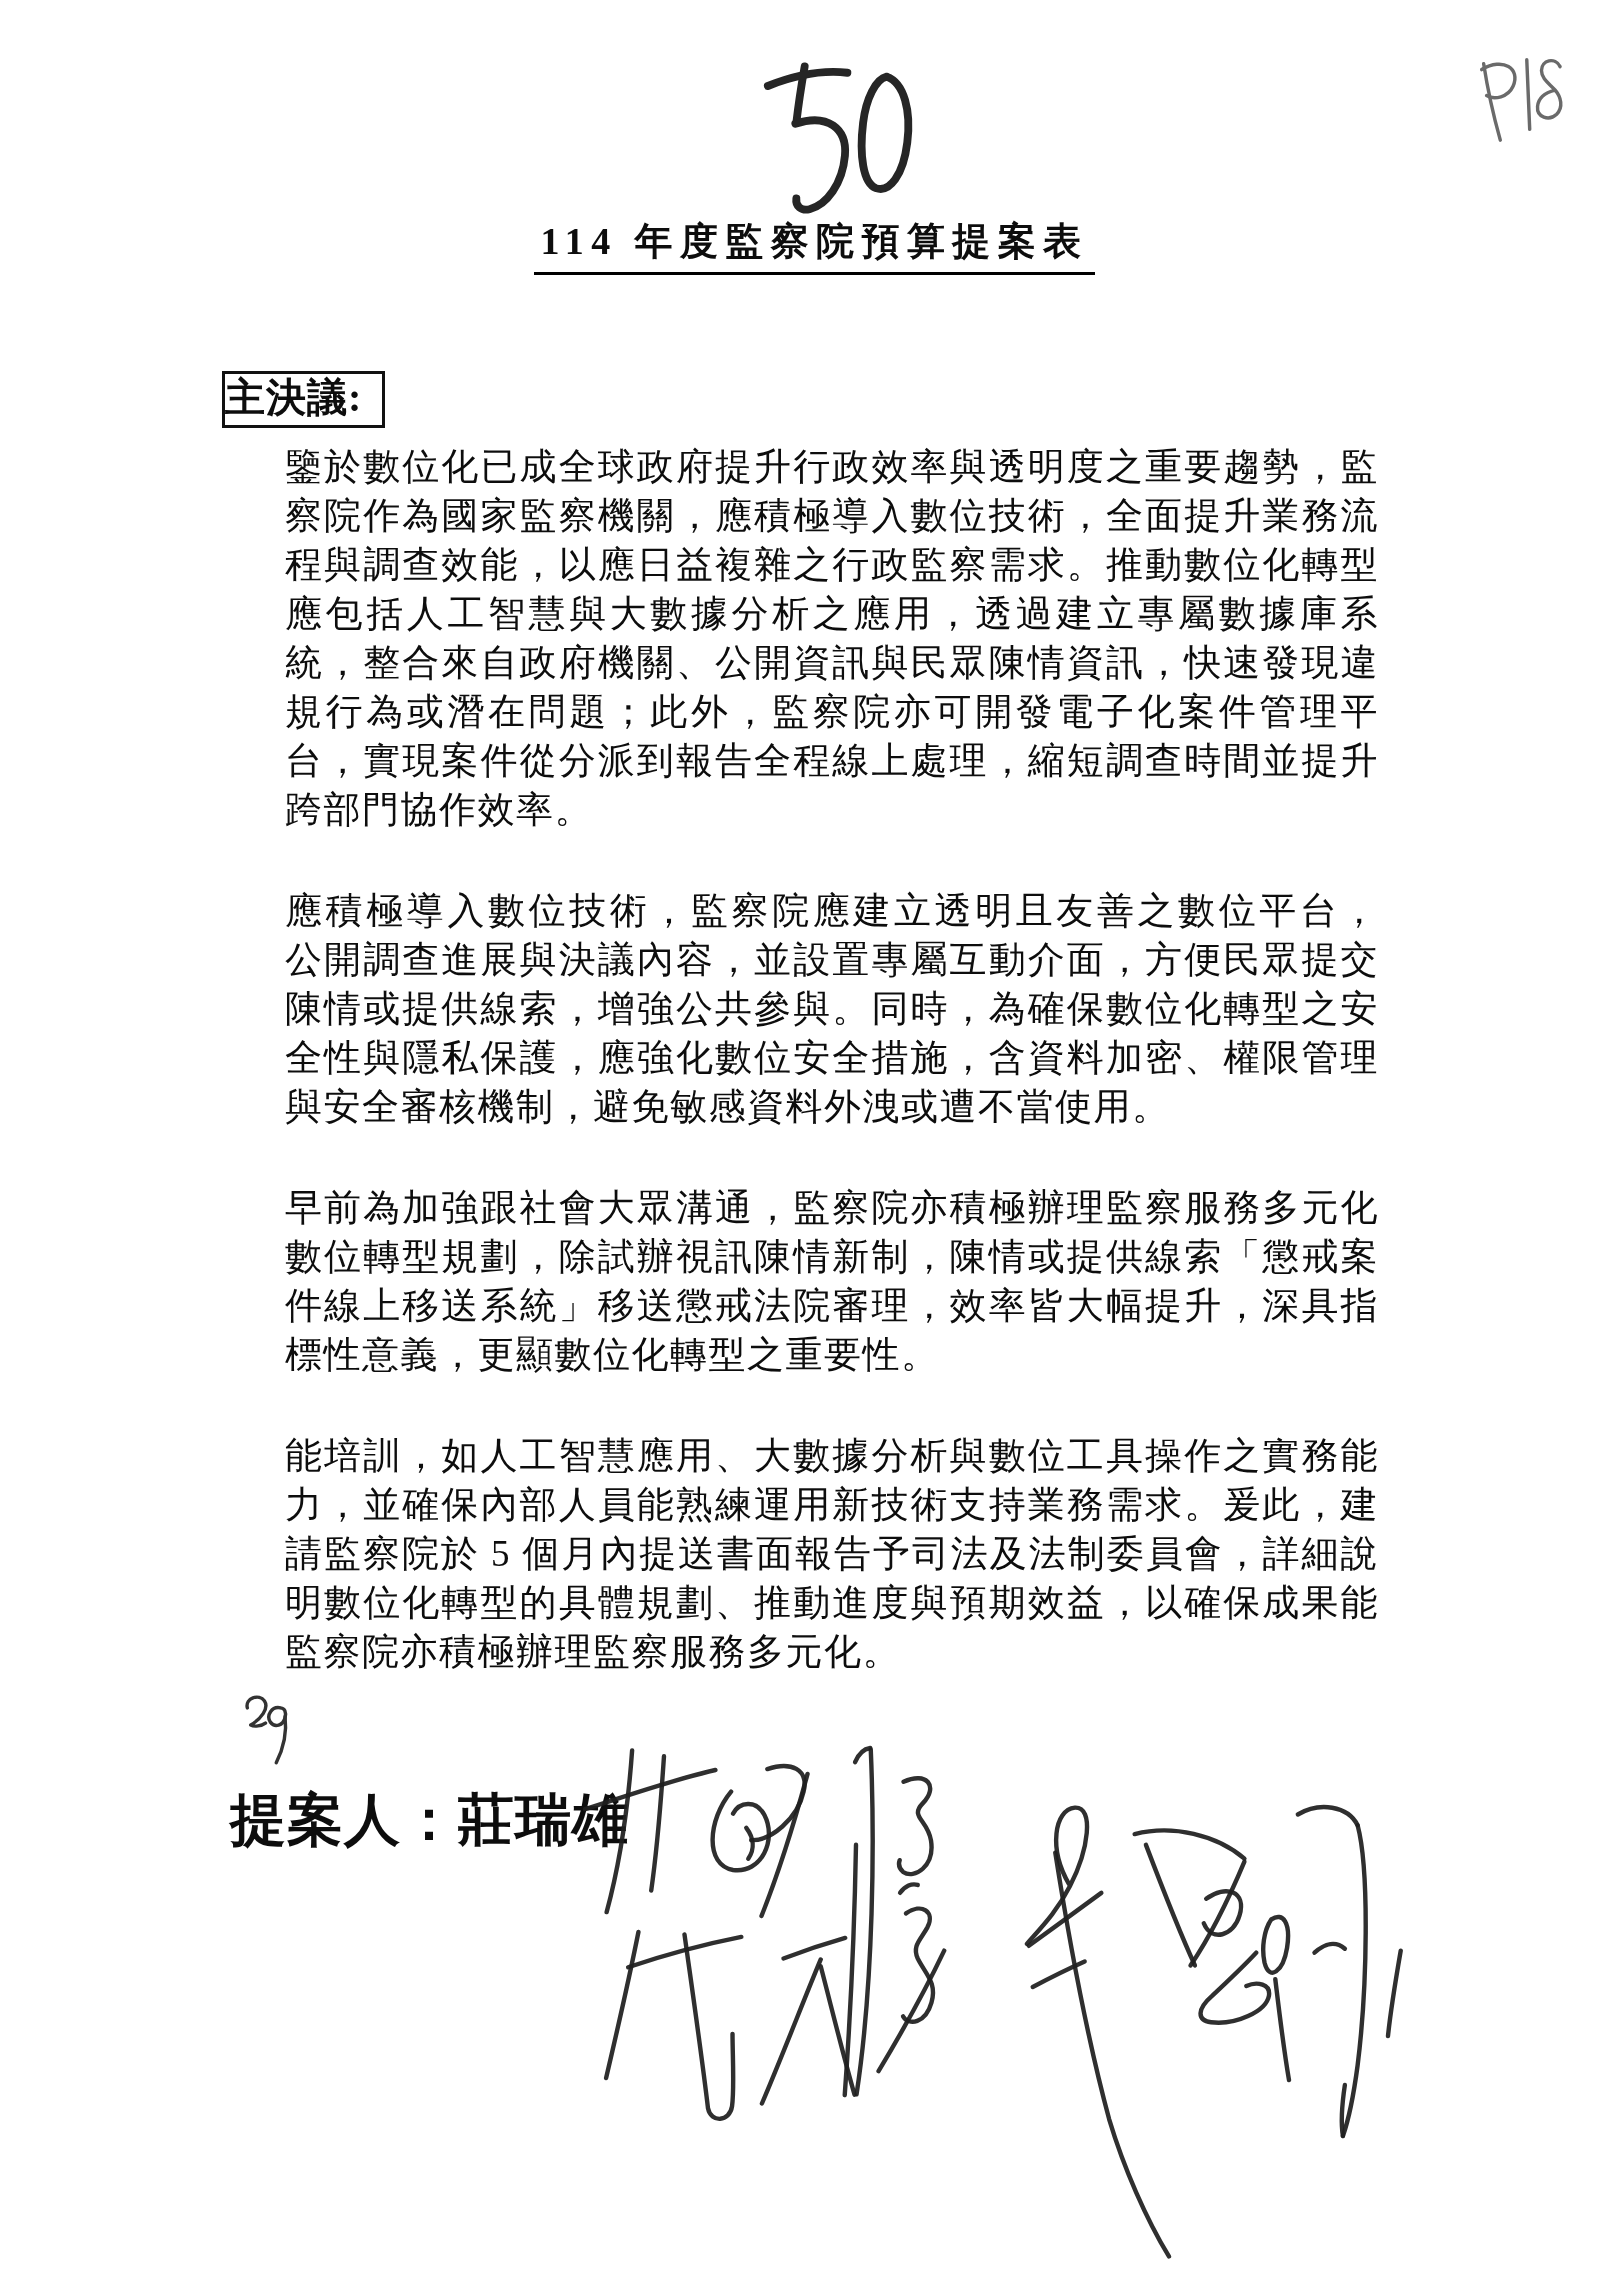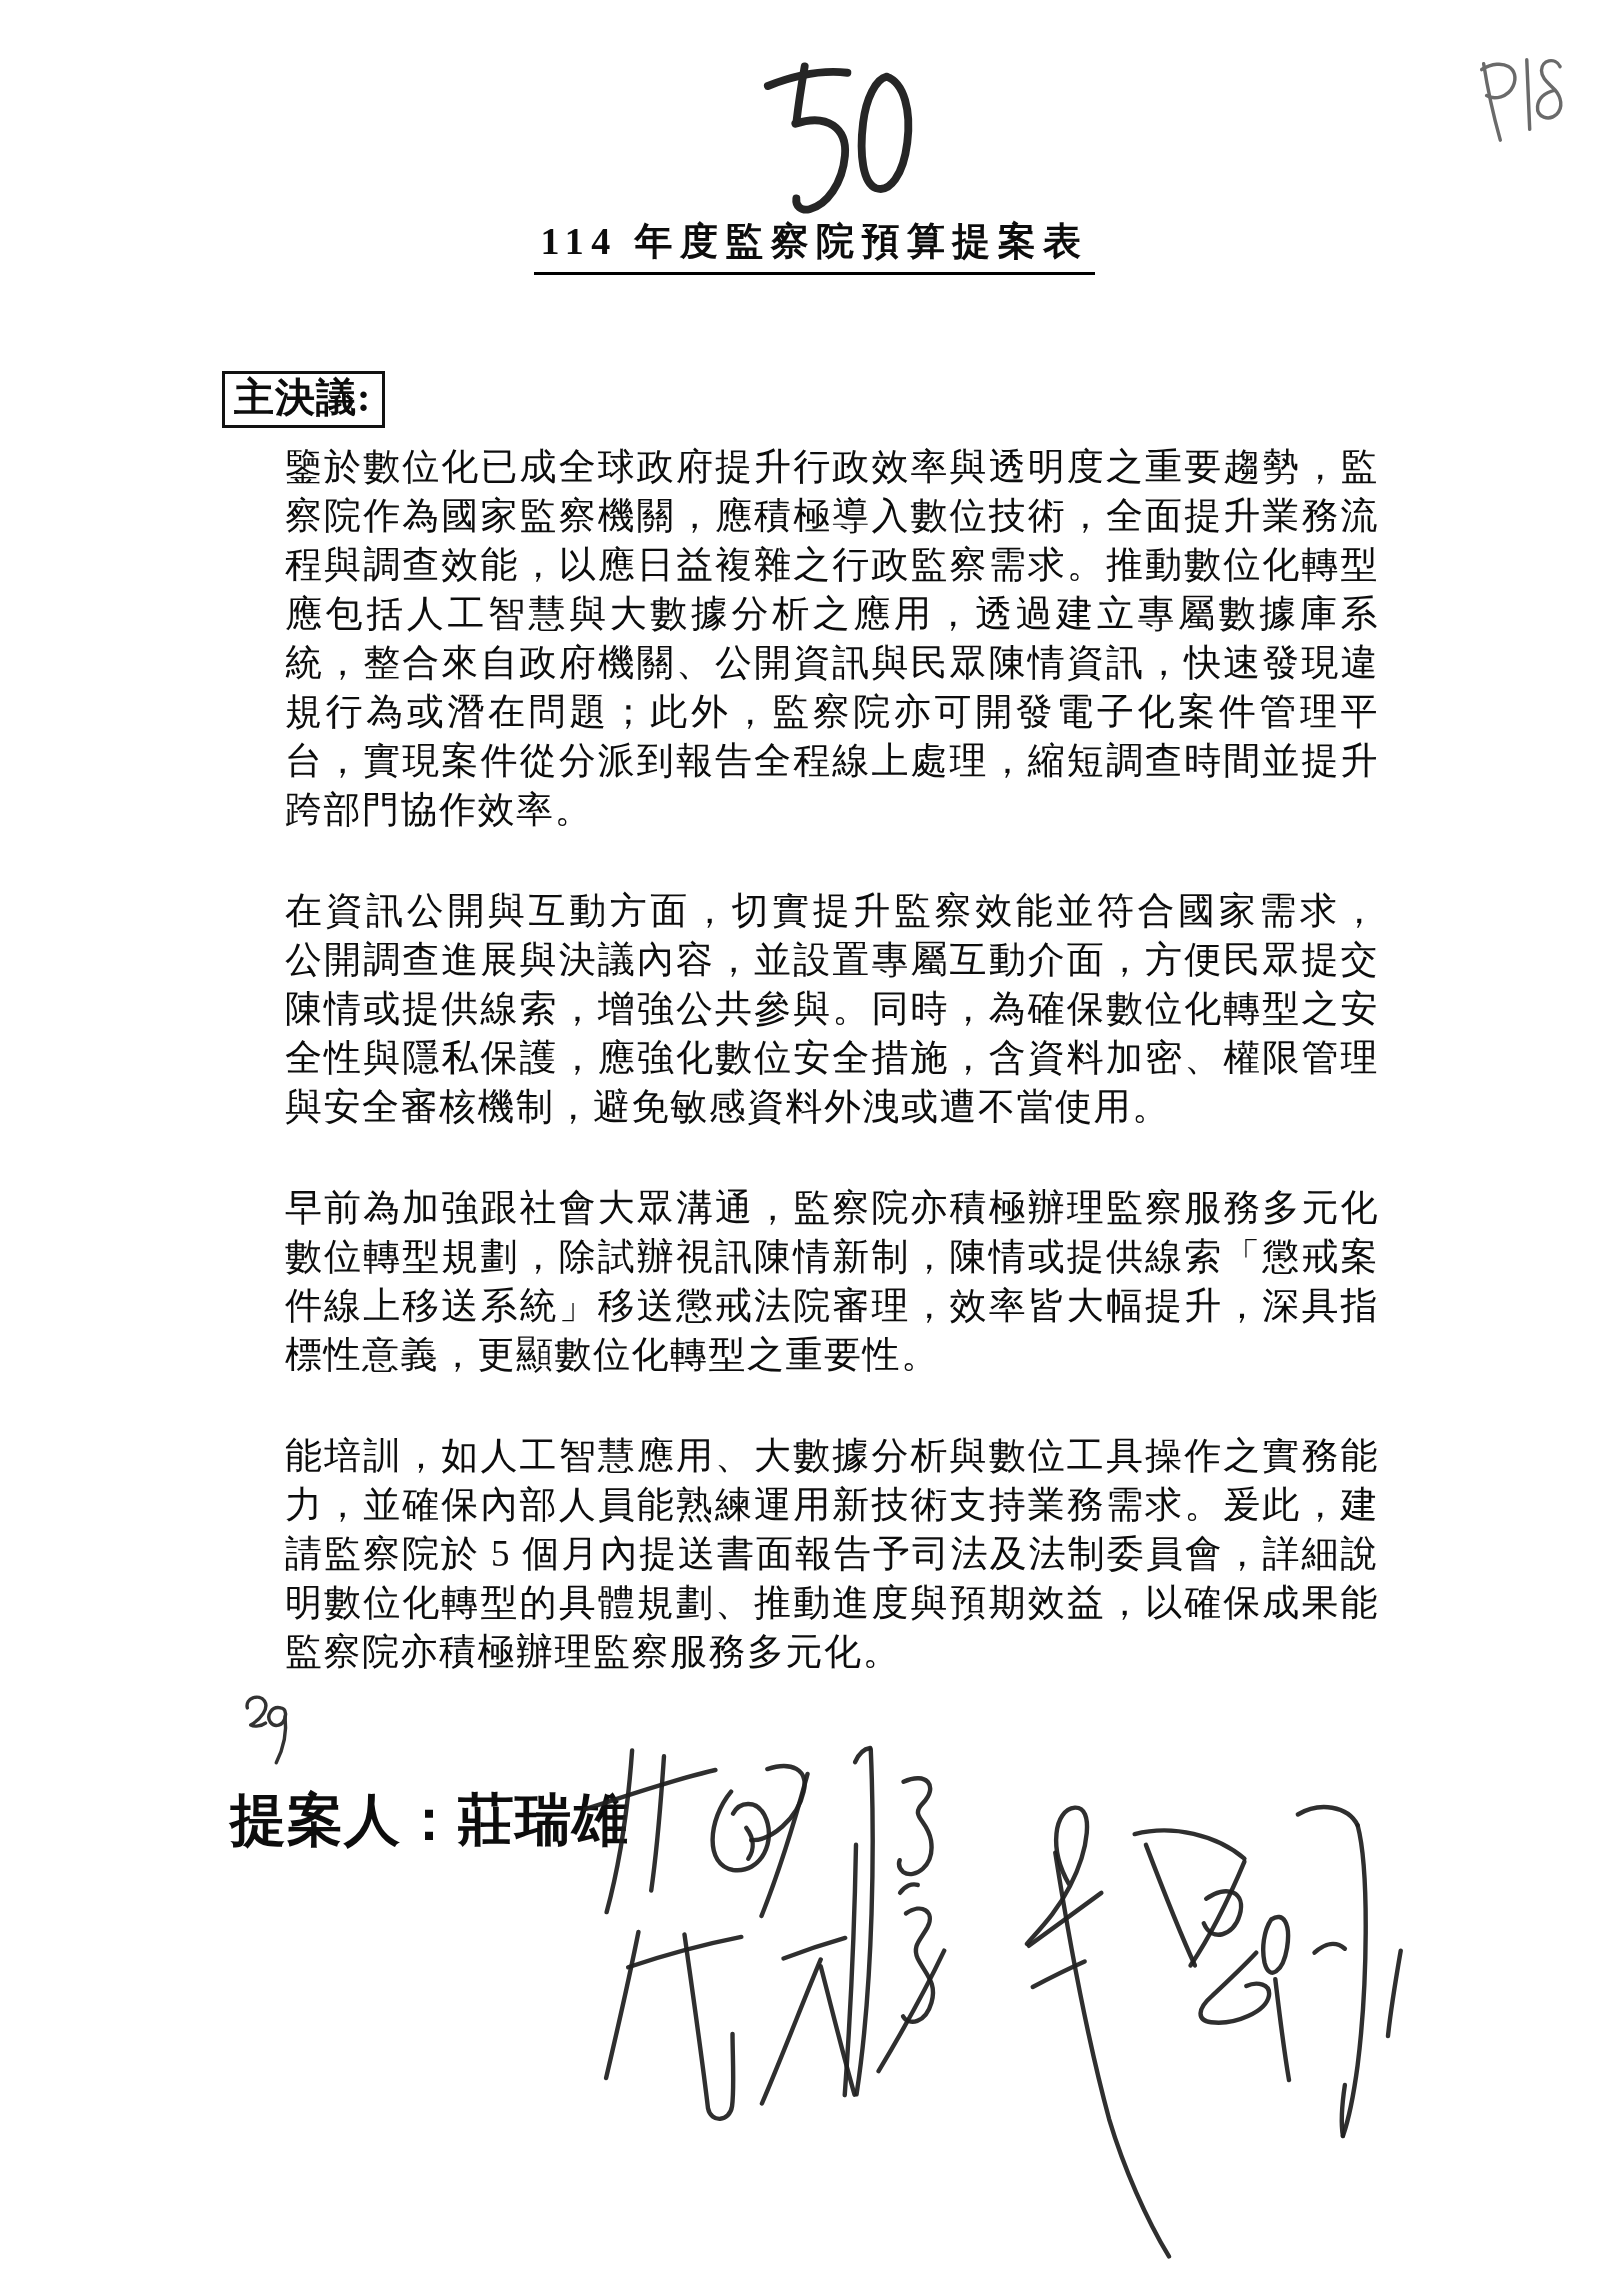--- a/index.html
+++ b/index.html
@@ -16,21 +16,21 @@
   .doc-title{
     position:absolute;left:520px;top:216px;width:589px;text-align:center;
   }
   .doc-title span{
     display:inline-block;font-size:38px;font-weight:bold;letter-spacing:7.4px;
     border-bottom:3.4px solid #000;padding:0 6.9px 4.9px 6.9px;white-space:nowrap;
   }
   .resolution-box{
     position:absolute;left:222px;top:371px;width:163px;height:57px;
     border:3.4px solid #111;box-sizing:border-box;
-    font-size:40px;font-weight:bold;line-height:48px;padding-left:9px;
+    font-size:40px;font-weight:bold;line-height:48px;padding-left:0;
     letter-spacing:1px;white-space:nowrap;
   }
   .body-text{position:absolute;left:285px;top:428px;width:1094px;}
   .para{margin:14px 0 52px 0;}
   .bline{
     font-size:37px;line-height:49px;height:49px;letter-spacing:1.5px;
     white-space:nowrap;
   }
   .bline.j{white-space:normal;text-align:justify;text-align-last:justify;word-break:break-all;}
   .proposer-line{
@@ -70,21 +70,21 @@
       <div class="bline j">鑒於數位化已成全球政府提升行政效率與透明度之重要趨勢，監</div>
       <div class="bline j">察院作為國家監察機關，應積極導入數位技術，全面提升業務流</div>
       <div class="bline j">程與調查效能，以應日益複雜之行政監察需求。推動數位化轉型</div>
       <div class="bline j">應包括人工智慧與大數據分析之應用，透過建立專屬數據庫系</div>
       <div class="bline j">統，整合來自政府機關、公開資訊與民眾陳情資訊，快速發現違</div>
       <div class="bline j">規行為或潛在問題；此外，監察院亦可開發電子化案件管理平</div>
       <div class="bline j">台，實現案件從分派到報告全程線上處理，縮短調查時間並提升</div>
       <div class="bline">跨部門協作效率。</div>
     </div>
     <div class="para">
-      <div class="bline j">在資訊公開與互動方面，切實提升監察效能並符合國家需求，</div>
+      <div class="bline j">應積極導入數位技術，監察院應建立透明且友善之數位平台，</div>
       <div class="bline j">公開調查進展與決議內容，並設置專屬互動介面，方便民眾提交</div>
       <div class="bline j">陳情或提供線索，增強公共參與。同時，為確保數位化轉型之安</div>
       <div class="bline j">全性與隱私保護，應強化數位安全措施，含資料加密、權限管理</div>
       <div class="bline">與安全審核機制，避免敏感資料外洩或遭不當使用。</div>
     </div>
     <div class="para">
       <div class="bline j">早前為加強跟社會大眾溝通，監察院亦積極辦理監察服務多元化</div>
       <div class="bline j">數位轉型規劃，除試辦視訊陳情新制，陳情或提供線索「懲戒案</div>
       <div class="bline j">件線上移送系統」移送懲戒法院審理，效率皆大幅提升，深具指</div>
       <div class="bline">標性意義，更顯數位化轉型之重要性。</div>

